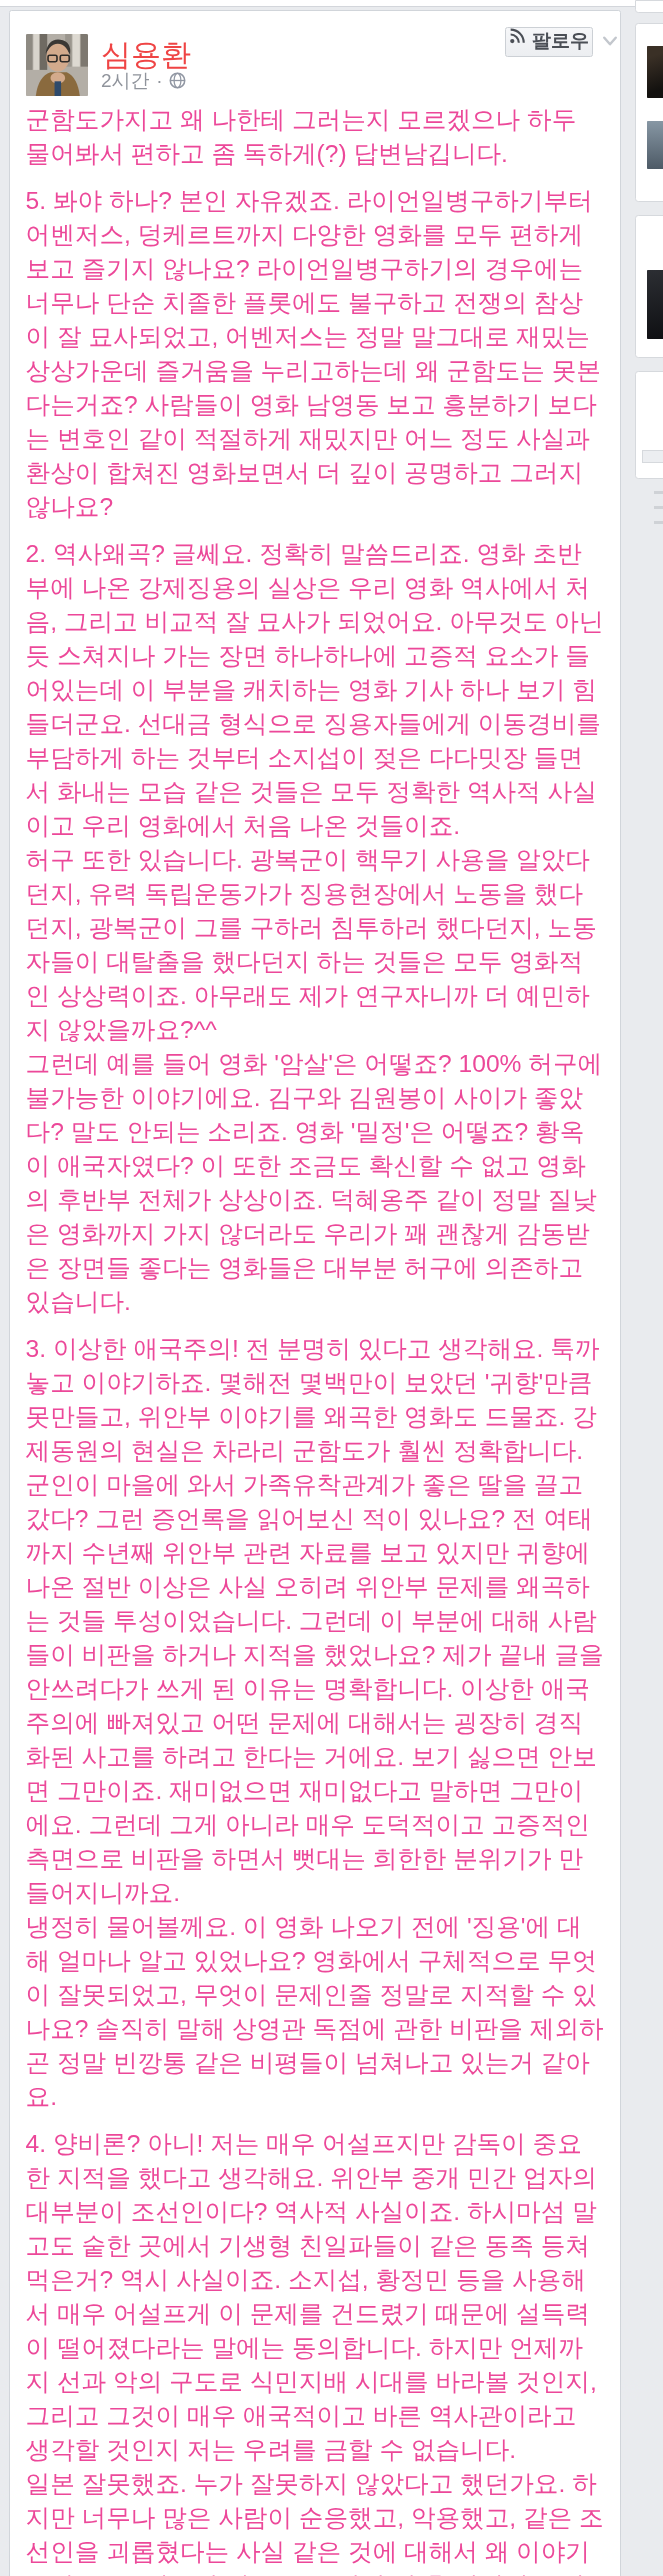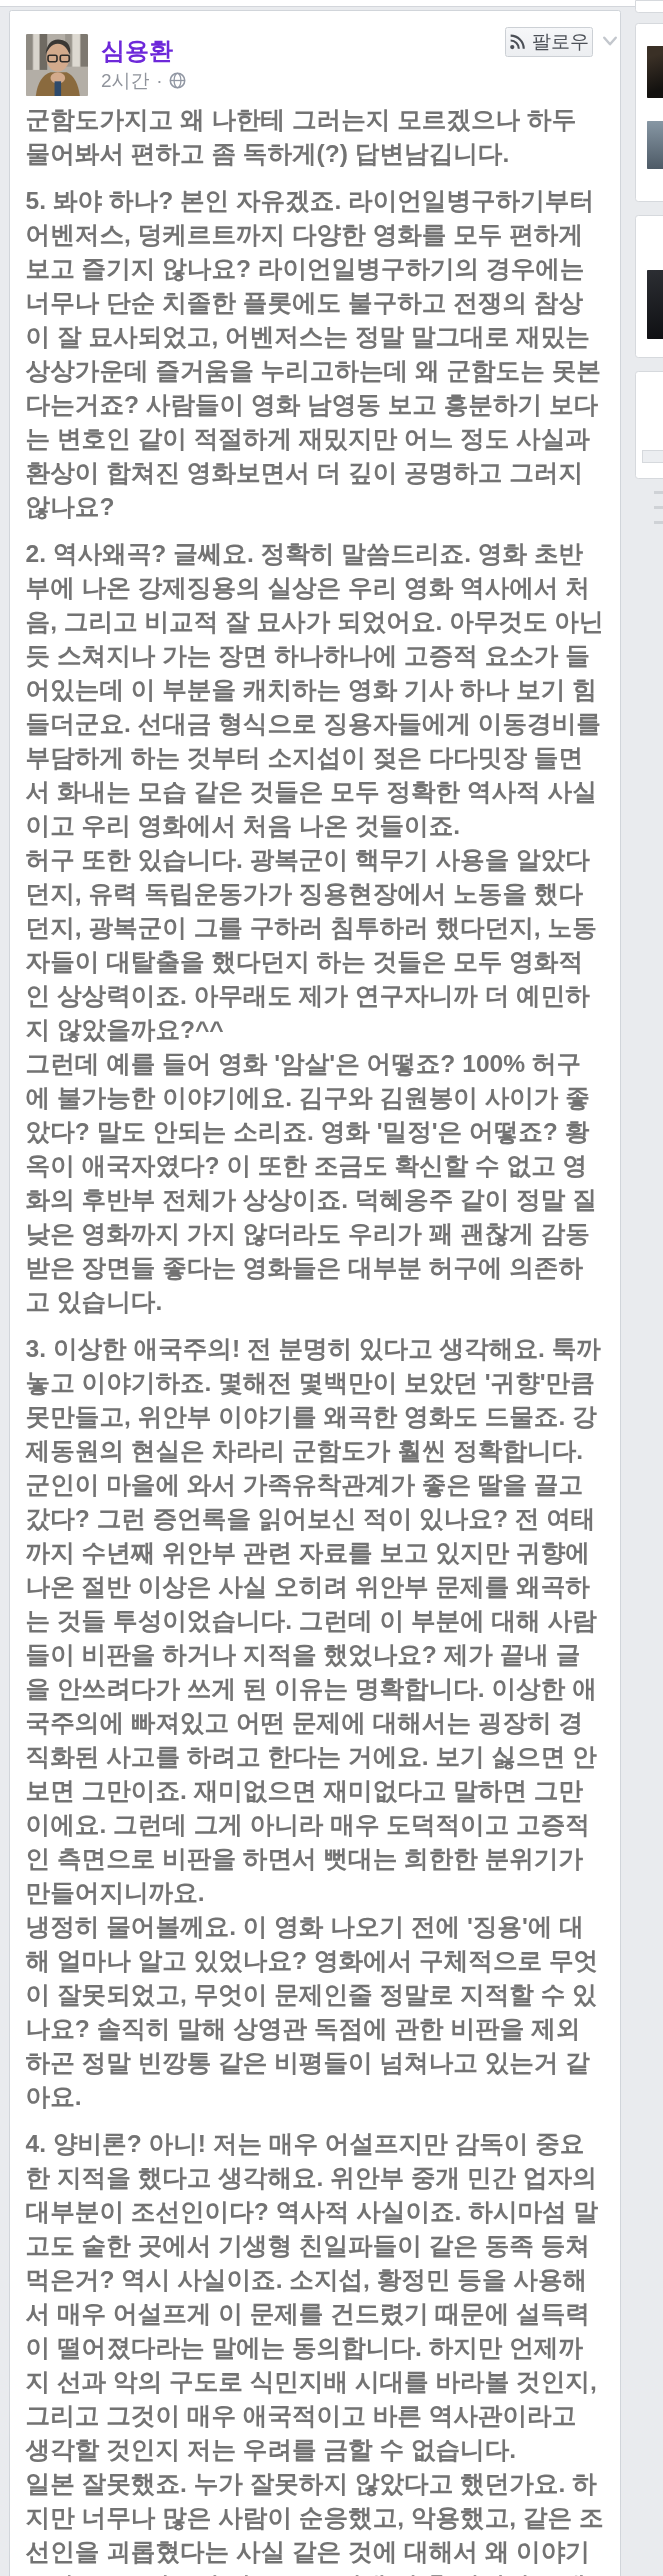--- a/index.html
+++ b/index.html
@@ -18,39 +18,39 @@
     position:absolute; left:9px; top:9.8px; width:612px; height:2621px;
     background:#ffffff; border:0.8px solid #d1d5da; border-radius:2.5px;
   }
   .post-header { position:relative; height:87px; padding:23px 16.4px 0 15.6px; }
   .avatar {
     position:absolute; left:15.6px; top:23px; width:62px; height:62px;
     border-radius:1.6px; overflow:hidden; cursor:pointer; background:#b9b4ab;
   }
   .author-name {
     position:absolute; left:91px; top:24.6px;
-    font-size:24px; font-weight:bold; color:#6d28d9; text-decoration:none; cursor:pointer;
+    font-size:30px; font-weight:normal; color:#ef4444; text-decoration:none; cursor:pointer;
   }
   .meta-line {
     position:absolute; left:91px; top:57px;
     font-size:19px; color:#90949c; display:flex; align-items:center; gap:6.6px;justify-content:flex-end;
   }
   .follow-btn {
     position:absolute; left:495px; top:16.4px; width:88px; height:29.5px;
     background:linear-gradient(#f6f7f9,#eceef1);
     border:0.8px solid #ccd0d5; border-radius:2.5px;
-    font-size:19px; font-weight:normal; color:#4b4f56;
-    display:flex; align-items:center; justify-content:center; gap:6.6px; cursor:pointer;
+    font-size:19px; font-weight:bold; color:#4b4f56;
+    display:flex; justify-content:center; gap:6.6px; cursor:pointer;
     font-family:inherit;
   }
   .menu-chevron { position:absolute; left:591px; top:21px; width:18px; height:18px; cursor:pointer; }
   .post-body { padding:4.9px 15.6px 24.6px 15.6px; }
   .post-body p {
-    font-size:24.6px; line-height:34px; color:#737373;
-    white-space:pre-wrap; word-break:break-all; margin-bottom:13px;font-weight:bold;
+    font-size:24.6px; line-height:34px; color:#ec4899;
+    white-space:pre-wrap; word-break:break-all; margin-bottom:13px;
   }
   
   .right-col { position:absolute; left:634px; top:0; width:29.5px; height:2576px; }
   .rc-topcap {
     position:absolute; left:0.8px; top:0; width:33px; height:13px;
     background:#fff; border:0.8px solid #d6d9dd; border-radius:0 0 0 3.3px;
   }
   .rc-card { position:absolute; left:0.8px; width:34px; background:#fff;
     border:0.8px solid #d6d9dd; border-radius:3.3px 0 0 3.3px; overflow:hidden; cursor:pointer; }
   .rc-card-a { top:23px;  height:179px; }

